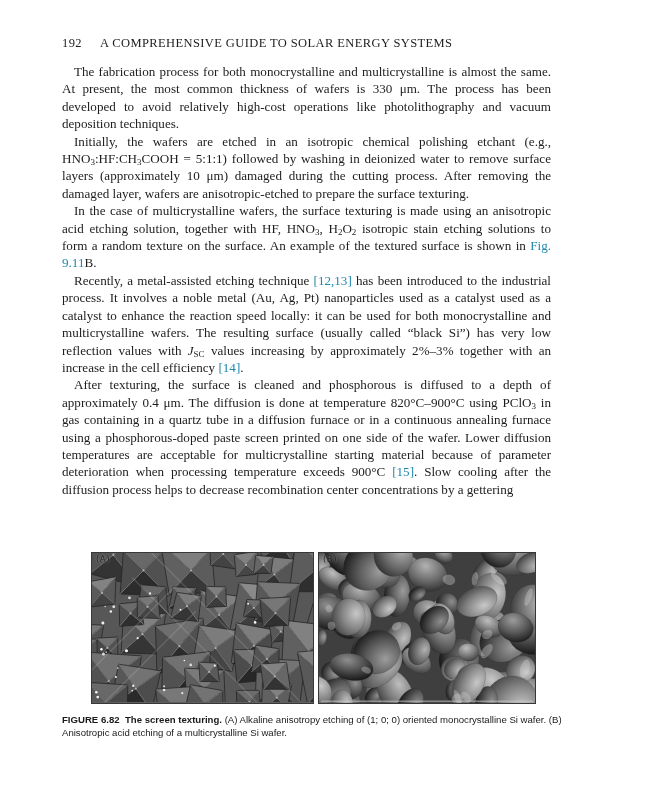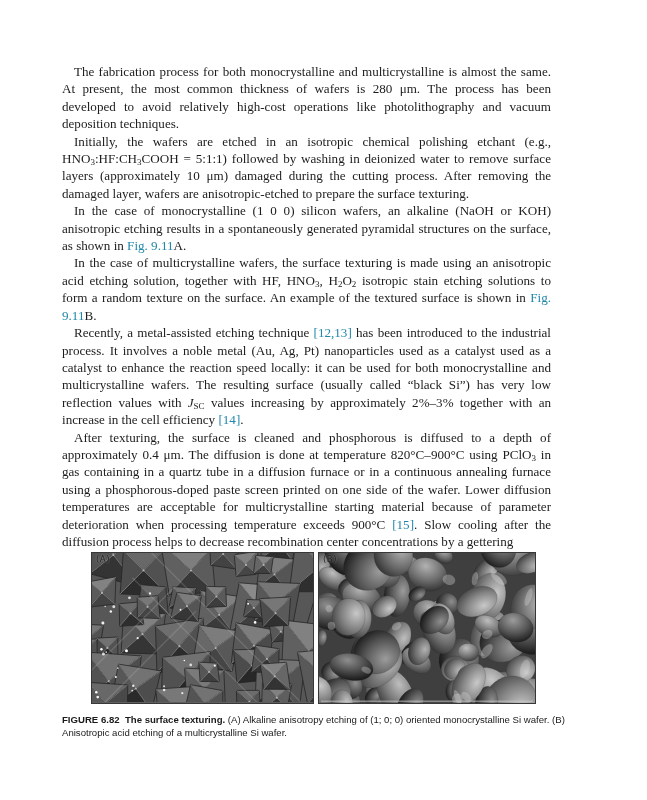--- a/index.html
+++ b/index.html
@@ -73,25 +73,27 @@
     color:var(--caption-color,#1a1a1a);
     text-align:left;
   }
   .caption b{font-weight:bold;}
 </style>
 </head>
 <body>
 
 <div class="page" style="--link-color: #2187ab; --text-color: #1c1c1c; --caption-color: #1a1a1a;">
 
+  <div class="header">
+    <span class="pagenum">192</span><span>A COMPREHENSIVE GUIDE TO SOLAR ENERGY SYSTEMS</span>
+  </div>
 
   <div class="body-text" id="article-body">
-      <p><span>The fabrication process for both monocrystalline and multicrystalline is almost the same. At present, the most common thickness of wafers is 280 μm. The process has been developed to avoid relatively high-cost operations like photolithography and vacuum deposition techniques.</span></p>
+      <p><span>The fabrication process for both monocrystalline and multicrystalline is almost the same. At present, the most common thickness of wafers is 330 μm. The process has been developed to avoid relatively high-cost operations like photolithography and vacuum deposition techniques.</span></p>
       <p><span>Initially, the wafers are etched in an isotropic chemical polishing etchant (e.g., HNO</span><sub>3</sub><span>:HF:CH</span><sub>3</sub><span>COOH = 5:1:1) followed by washing in deionized water to remove surface layers (approximately 10 μm) damaged during the cutting process. After removing the damaged layer, wafers are anisotropic-etched to prepare the surface texturing.</span></p>
-      <p><span>In the case of monocrystalline (1 0 0) silicon wafers, an alkaline (NaOH or KOH) anisotropic etching results in a spontaneously generated pyramidal structures on the surface, as shown in </span><span class="link">Fig. 9.11</span><span>A.</span></p>
       <p><span>In the case of multicrystalline wafers, the surface texturing is made using an anisotropic acid etching solution, together with HF, HNO</span><sub>3</sub><span>, H</span><sub>2</sub><span>O</span><sub>2</sub><span> isotropic stain etching solutions to form a random texture on the surface. An example of the textured surface is shown in </span><span class="link">Fig. 9.11</span><span>B.</span></p>
       <p><span>Recently, a metal-assisted etching technique </span><span class="link">[12,13]</span><span> has been introduced to the industrial process. It involves a noble metal (Au, Ag, Pt) nanoparticles used as a catalyst used as a catalyst to enhance the reaction speed locally: it can be used for both monocrystalline and multicrystalline wafers. The resulting surface (usually called “black Si”) has very low reflection values with </span><i>J</i><sub>SC</sub><span> values increasing by approximately 2%–3% together with an increase in the cell efficiency </span><span class="link">[14]</span><span>.</span></p>
       <p><span>After texturing, the surface is cleaned and phosphorous is diffused to a depth of approximately 0.4 μm. The diffusion is done at temperature 820°C–900°C using PClO</span><sub>3</sub><span> in gas containing in a quartz tube in a diffusion furnace or in a continuous annealing furnace using a phosphorous-doped paste screen printed on one side of the wafer. Lower diffusion temperatures are acceptable for multicrystalline starting material because of parameter deterioration when processing temperature exceeds 900°C </span><span class="link">[15]</span><span>. Slow cooling after the diffusion process helps to decrease recombination center concentrations by a gettering</span></p>
     </div>
 
   <div class="figure">
     <div class="panel">
       <svg id="semA" width="221" height="149" viewBox="0 0 221 149">
           <rect x="0" y="0" width="221" height="149" fill="#575757"></rect>
           <polygon points="-35.67226691171527,-34.265168787911534 -10.383661062589386,-5.912539340644837 -61.56933062655655,-11.166759585605412" fill="rgb(61,61,61)" stroke="#242424" stroke-width="0.9" stroke-opacity="0.85"></polygon>
@@ -772,17 +774,17 @@
           <ellipse cx="167.6705307494849" cy="98.15674239071086" rx="8.24781564436853" ry="4.364332373254001" fill="#d6d6d6" fill-opacity="0.35" transform="rotate(126.56921834684908 167.6705307494849 98.15674239071086)"></ellipse>
           <ellipse cx="47.21456275507808" cy="117.04318922711536" rx="3.04593358701095" ry="4.949390619061887" fill="#d6d6d6" fill-opacity="0.35" transform="rotate(114.38207563944161 47.21456275507808 117.04318922711536)"></ellipse>
           <rect x="2" y="147.5" width="212" height="1.6" fill="#c9c9c9" fill-opacity="0.55"></rect>
         </svg>
       <span class="img-label">(B)</span>
     </div>
   </div>
 
   <div class="caption">
     <b>FIGURE 6.82</b>&nbsp;
-    <b>The surface texturing.</b>
+    <b>The screen texturing.</b>
     <span>(A) Alkaline anisotropy etching of (1; 0; 0) oriented monocrystalline Si wafer. (B) Anisotropic acid etching of a multicrystalline Si wafer.</span>
   </div>
 
 </div>
 
 </body></html>

